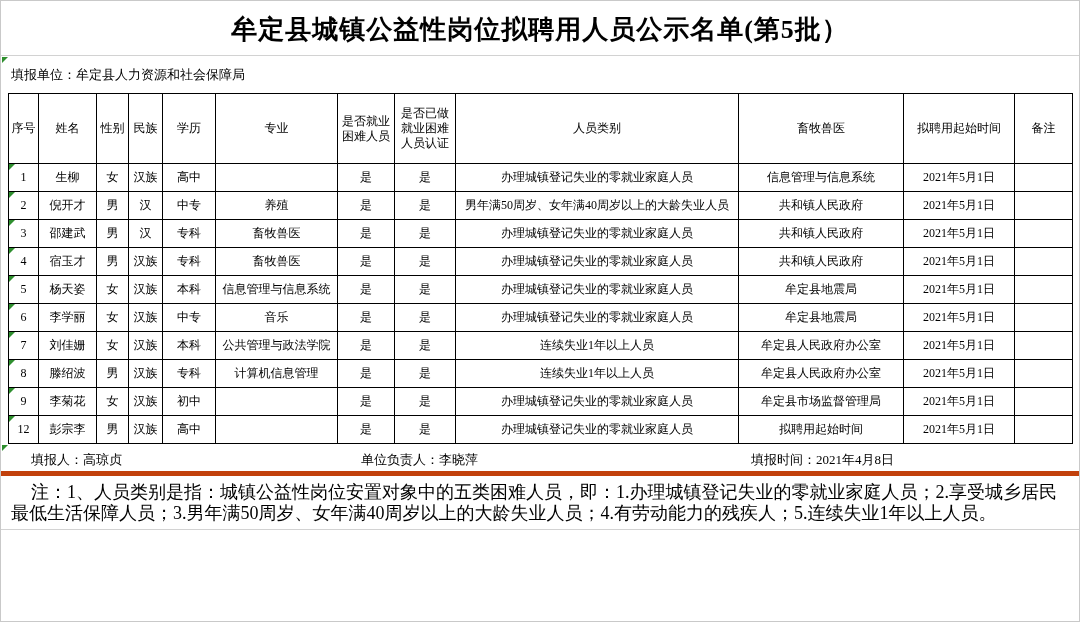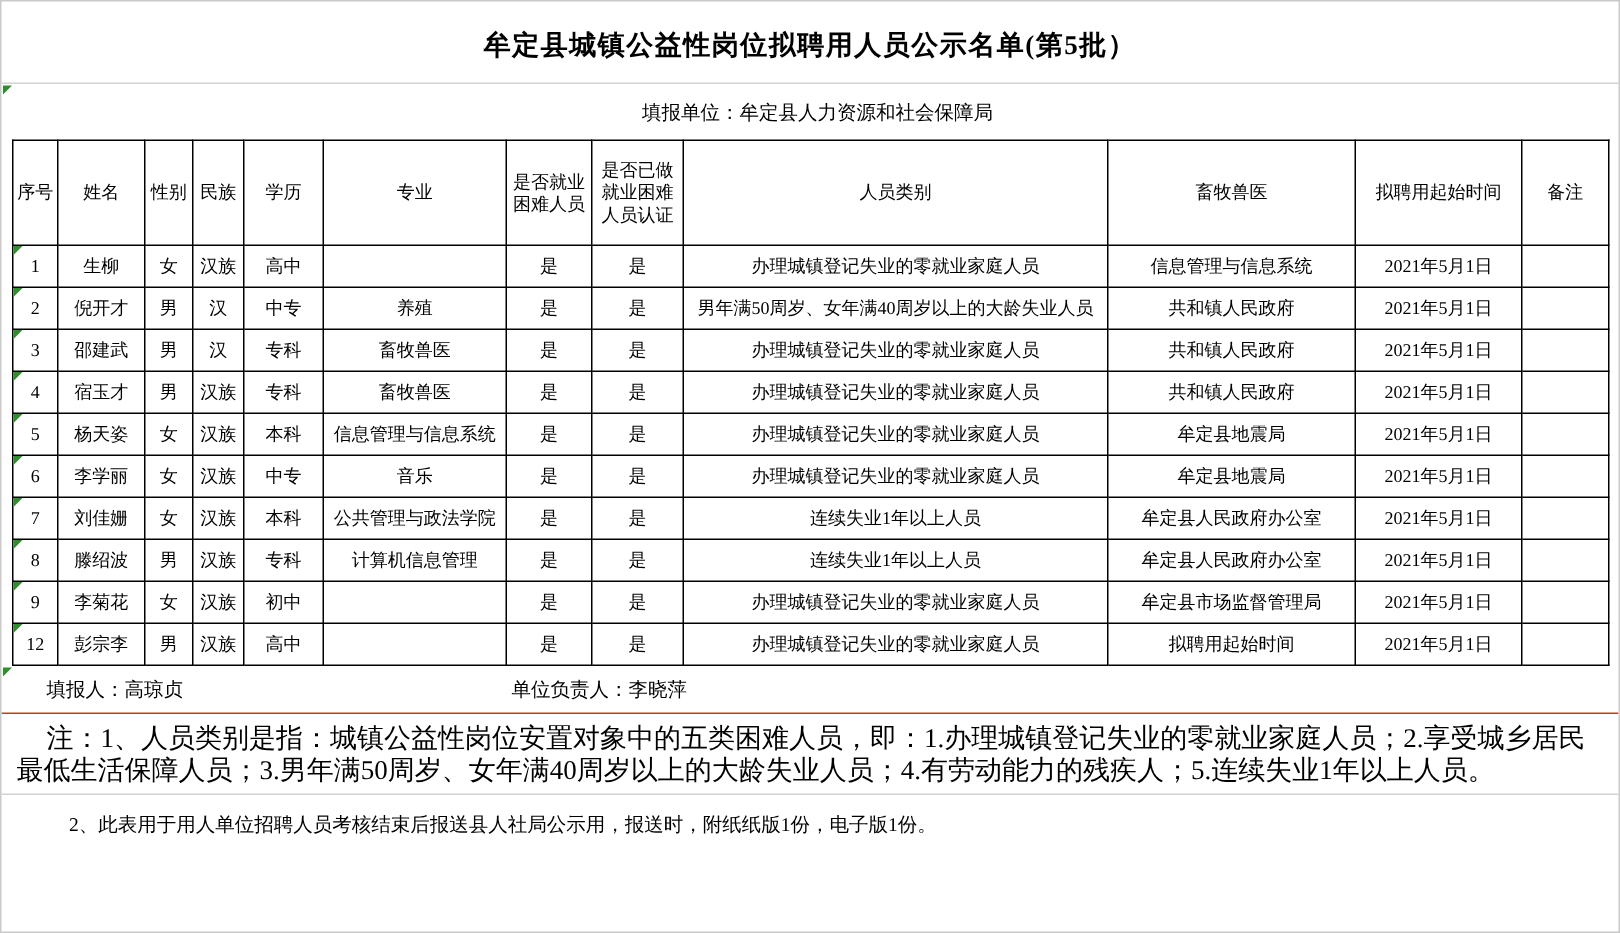--- a/index.html
+++ b/index.html
@@ -9,31 +9,30 @@
     border:1px solid #c9c9c9;
     background:#ffffff;
     position:relative;
     overflow:hidden;
     color:#000;
     font-family:"Liberation Serif","DejaVu Serif",serif;
   }
   .title {
     height:55px; line-height:58px;
     text-align:center;
-    font-size:18px; font-weight:bold;
+    font-size:26px; font-weight:bold;
     border-bottom:1px solid #d2d2d2;
     letter-spacing:1px;
     white-space:nowrap;
   }
   .filing-row {
     position:relative;
     height:37px; line-height:37px;
     font-size:13px;
     padding-left:10px;
-    text-align:center;
   }
   .green-corner::before {
     content:"";
     position:absolute; top:1px; left:1px;
     width:0; height:0;
     border-top:6px solid #2f8f2f;
     border-right:6px solid transparent;
   }
   table.main {
     border-collapse:collapse;
@@ -58,24 +57,24 @@
     content:"";
     position:absolute; top:0; left:0;
     width:0; height:0;
     border-top:6px solid #2f8f2f;
     border-right:6px solid transparent;
   }
   .sign-row {
     position:relative;
     height:32px; line-height:32px;
     font-size:13px;
-    border-bottom:1px solid #c2410c;
+    border-bottom:5px solid #c2410c;
   }
   .sign-row .preparer { position:absolute; left:30px; }
-  .sign-row .unit-head { position:absolute; left:340px; }
+  .sign-row .unit-head { position:absolute; left:360px; }
   .sign-row .fill-date { position:absolute; left:750px; }
   .note1 {
     font-size:18px;
     line-height:21px;
     padding:6px 6px 5px 10px;
     text-indent:20px;
     border-bottom:1px solid #d2d2d2;
     min-height:53px;
   }
   .note2 {
@@ -265,18 +264,18 @@
           <td>拟聘用起始时间</td>
           <td>2021年5月1日</td>
           <td></td>
         </tr>
       </tbody>
   </table>
 
   <div class="sign-row green-corner">
     <span class="preparer">填报人：高琼贞</span>
     <span class="unit-head">单位负责人：李晓萍</span>
+    <span class="fill-date">填报时间：2021年4月8日</span>
   </div>
 
   <div class="note1">注：1、人员类别是指：城镇公益性岗位安置对象中的五类困难人员，即：1.办理城镇登记失业的零就业家庭人员；2.享受城乡居民最低生活保障人员；3.男年满50周岁、女年满40周岁以上的大龄失业人员；4.有劳动能力的残疾人；5.连续失业1年以上人员。</div>
-  <div class="note2">2、此表用于用人单位招聘人员考核结束后报送县人社局公示用，报送时，附纸纸版1份，电子版1份。</div>
 
 </div>
 
 </body></html>

